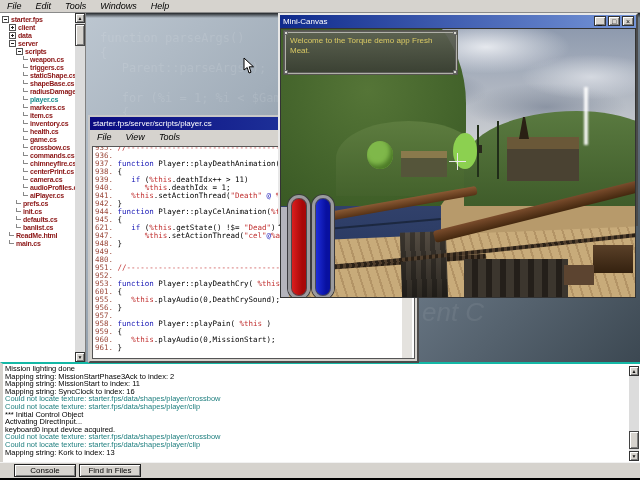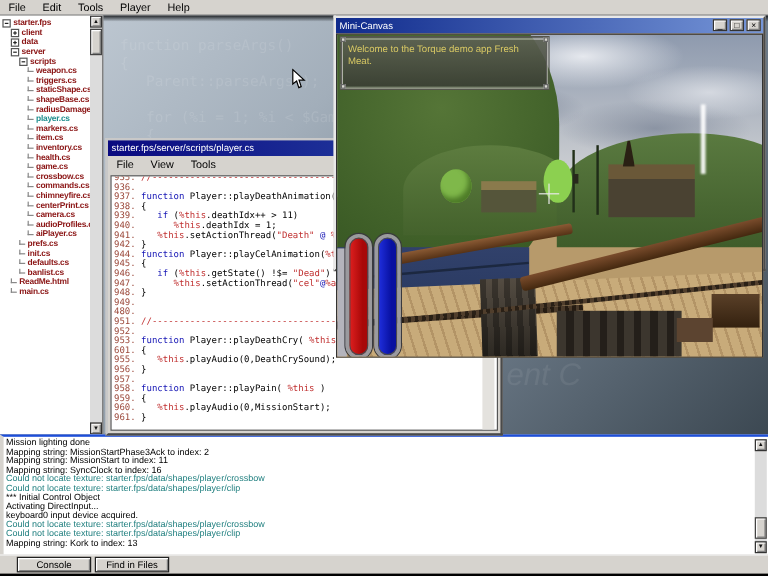--- a/index.html
+++ b/index.html
@@ -3,21 +3,21 @@
 <meta charset="utf-8">
 <style>
   * { box-sizing: border-box; margin: 0; padding: 0; }
   html,body { width:640px; height:480px; }
   body { font-family: "Liberation Sans", sans-serif; background:#000; }
   #app { position:relative; width:640px; height:480px; background:#000; overflow:hidden; }
 
   
   #menubar { position:absolute; left:0; top:0; width:640px; height:13px; background:#d6d3ce;
              border-bottom:1px solid #8a8a8a; display:flex; align-items:center; }
-  .menu-item { font-size:9px; color:#000; padding:0 7px; cursor:default; }
+  .menu-item { font-size:9px; color:#000; padding:0 7px; cursor:default;font-style:italic; }
 
   
   #tree-panel { position:absolute; left:0; top:13px; width:86px; height:349px; background:#fff;
                 border-right:1px solid #808080; overflow:hidden; }
   .tree-row { height:8px; display:flex; align-items:center; white-space:nowrap; }
   .tlabel { font-size:7px; font-weight:bold; letter-spacing:-0.2px; color:#8b1515; padding-left:2px; }
   .tree-row.sel .tlabel { color:#1f8f8f; }
   .tbox { width:7px; height:7px; border:1px solid #555; background:#fff; flex:0 0 7px; position:relative; }
   .tbox::before { content:""; position:absolute; left:1px; top:2px; width:3px; height:1px; background:#222; }
   .tbox.plus::after { content:""; position:absolute; left:2px; top:1px; width:1px; height:3px; background:#222; }
@@ -131,21 +131,21 @@
   #crosshair::before { content:""; position:absolute; left:8px; top:0; width:1px; height:17px; background:#e8e8e8; }
   #crosshair::after { content:""; position:absolute; left:0; top:8px; width:17px; height:1px; background:#e8e8e8; }
   #message-box { left:3px; top:2px; width:173px; height:43px;
       background:linear-gradient(rgba(92,96,82,.92), rgba(58,62,52,.92));
       border:2px groove #b0b0a8; outline:1px solid #55554d; padding:3px 4px; }
   #message-text { font-size:8px; line-height:10px; color:#d9c964; }
   .corner { position:absolute; width:4px; height:4px; background:#d8d8d0; border:1px solid #666; }
 
   
   #console-panel { position:absolute; left:0; top:362px; width:640px; height:112px; background:#fff;
-      border-top:2px solid #1d4ed8; border-left:3px solid #d6d3ce; overflow:hidden; }
+      border-top:2px solid #14b8a6; border-left:3px solid #d6d3ce; overflow:hidden; }
   #console-log { position:absolute; left:2px; top:1px; right:13px; }
   .log-line { font-size:7.5px; line-height:7.6px; color:#000; white-space:nowrap; }
   .log-line.warn { color:#1f7f7f; }
 
   
   #bottom-bar { position:absolute; left:0; top:462px; width:640px; height:16px; background:#d6d3ce;
       border-top:1px solid #f2f2f2; }
   .bar-btn { position:absolute; top:1px; height:13px; background:#d6d3ce; border:1px solid #222;
       box-shadow:inset 1px 1px 0 #fff, inset -1px -1px 0 #808080;
       font-size:8px; font-family:"Liberation Sans", sans-serif; text-align:center; line-height:12px; color:#000; }
@@ -157,21 +157,21 @@
 </style>
 </head>
 <body>
 
 <div id="app">
 
   <div id="menubar">
       <span class="menu-item">File</span>
       <span class="menu-item">Edit</span>
       <span class="menu-item">Tools</span>
-      <span class="menu-item">Player</span>
+      <span class="menu-item">Windows</span>
       <span class="menu-item">Help</span>
     </div>
 
   <div id="bg-canvas">
     <pre id="ghost-code">function parseArgs()
 {
    Parent::parseArgs();
 
    for (%i = 1; %i &lt; $Game::argc; %i++)
    {
@@ -317,21 +317,21 @@
           <div class="code-line"><span class="c-num">935. </span><span class="c-c">//----------------------------------------------------------------------</span></div>
           <div class="code-line"><span class="c-num">936. </span></div>
           <div class="code-line"><span class="c-num">937. </span><span class="c-k">function </span><span class="c-p">Player::playDeathAnimation(</span><span class="c-v">%this</span><span class="c-p">)</span></div>
           <div class="code-line"><span class="c-num">938. </span><span class="c-p">{</span></div>
           <div class="code-line"><span class="c-num">939. </span><span class="c-p">   </span><span class="c-k">if</span><span class="c-p"> (</span><span class="c-v">%this</span><span class="c-p">.deathIdx++ &gt; 11)</span></div>
           <div class="code-line"><span class="c-num">940. </span><span class="c-p">      </span><span class="c-v">%this</span><span class="c-p">.deathIdx = 1;</span></div>
           <div class="code-line"><span class="c-num">941. </span><span class="c-p">   </span><span class="c-v">%this</span><span class="c-p">.setActionThread(</span><span class="c-s">"Death"</span><span class="c-p"> </span><span class="c-k">@</span><span class="c-p"> </span><span class="c-v">%this</span><span class="c-p">.deathIdx);</span></div>
           <div class="code-line"><span class="c-num">942. </span><span class="c-p">}</span></div>
           <div class="code-line"><span class="c-num">944. </span><span class="c-k">function </span><span class="c-p">Player::playCelAnimation(</span><span class="c-v">%this</span><span class="c-p">,</span><span class="c-v">%anim</span><span class="c-p">)</span></div>
           <div class="code-line"><span class="c-num">945. </span><span class="c-p">{</span></div>
-          <div class="code-line"><span class="c-num">946. </span><span class="c-p">   </span><span class="c-k">if</span><span class="c-p"> (</span><span class="c-v">%this</span><span class="c-p">.getState() !$= </span><span class="c-s">"Dead"</span><span class="c-p">)</span></div>
+          <div class="code-line"><span class="c-num">621. </span><span class="c-p">   </span><span class="c-k">if</span><span class="c-p"> (</span><span class="c-v">%this</span><span class="c-p">.getState() !$= </span><span class="c-s">"Dead"</span><span class="c-p">)</span></div>
           <div class="code-line"><span class="c-num">947. </span><span class="c-p">      </span><span class="c-v">%this</span><span class="c-p">.setActionThread(</span><span class="c-s">"cel"</span><span class="c-k">@</span><span class="c-v">%anim</span><span class="c-p">);</span></div>
           <div class="code-line"><span class="c-num">948. </span><span class="c-p">}</span></div>
           <div class="code-line"><span class="c-num">949. </span></div>
           <div class="code-line"><span class="c-num">480. </span></div>
           <div class="code-line"><span class="c-num">951. </span><span class="c-c">//--------------------------------------------------------------------------</span></div>
           <div class="code-line"><span class="c-num">952. </span></div>
           <div class="code-line"><span class="c-num">953. </span><span class="c-k">function </span><span class="c-p">Player::playDeathCry( </span><span class="c-v">%this</span><span class="c-p"> )</span></div>
           <div class="code-line"><span class="c-num">601. </span><span class="c-p">{</span></div>
           <div class="code-line"><span class="c-num">955. </span><span class="c-p">   </span><span class="c-v">%this</span><span class="c-p">.playAudio(0,DeathCrySound);</span></div>
           <div class="code-line"><span class="c-num">956. </span><span class="c-p">}</span></div>

